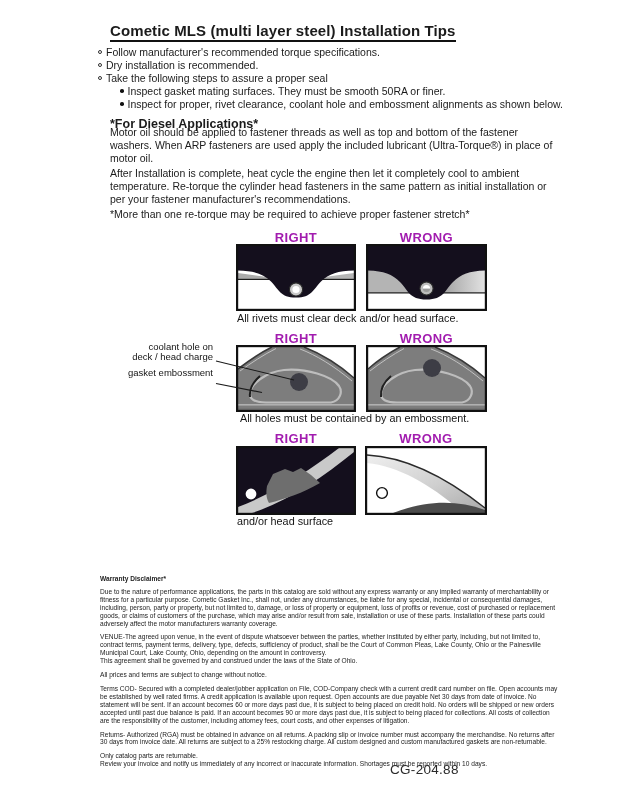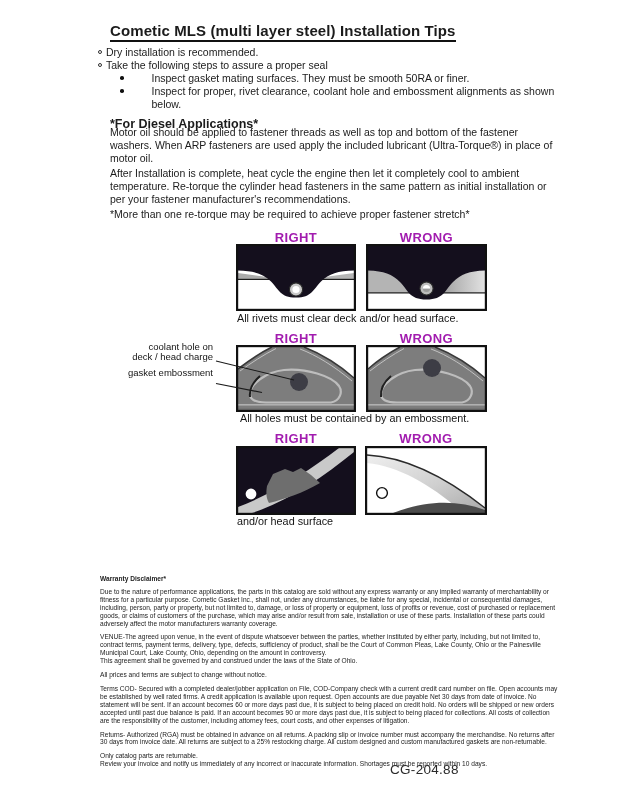--- a/index.html
+++ b/index.html
@@ -20,21 +20,21 @@
     font-size: 15px; font-weight: bold;
     border-bottom: 2px solid #111;
     padding-bottom: 1px;
     letter-spacing: 0.1px;
     display: inline-block;
   }
 
   
   .tips { left: 98px; top: 46px; width: 478px; font-size: 10.5px; line-height: 12.9px; }
   .tip-row { display: flex; align-items: flex-start; }
-  .tip-sub { margin-left: 22px; gap: 24px; }
+  .tip-sub { margin-left: 22px; }
   .m-circle {
     width: 4px; height: 4px; border: 1px solid #333; border-radius: 50%;
     margin: 4px 4px 0 0; flex: 0 0 auto;
   }
   .m-dot {
     width: 3.5px; height: 3.5px; background: #111; border-radius: 50%;
     margin: 4.5px 4px 0 0; flex: 0 0 auto;
   }
 
   
@@ -68,20 +68,24 @@
   .page-num { left: 390px; top: 762px; font-size: 13.5px; color: #2a2a2a; letter-spacing: 0.3px; }
 </style>
 </head>
 <body>
 
 <div id="page">
 
   <div class="abs doc-title">Cometic MLS (multi layer steel) Installation Tips</div>
 
   <div class="abs tips">
+    <div class="tip-row">
+      <span class="m-circle"></span>
+      <span>Follow manufacturer's recommended torque specifications.</span>
+    </div>
     <div class="tip-row">
       <span class="m-circle"></span>
       <span>Dry installation is recommended.</span>
     </div>
     <div class="tip-row">
       <span class="m-circle"></span>
       <span>Take the following steps to assure a proper seal</span>
     </div>
     <div class="tip-row tip-sub">
       <span class="m-dot"></span>

